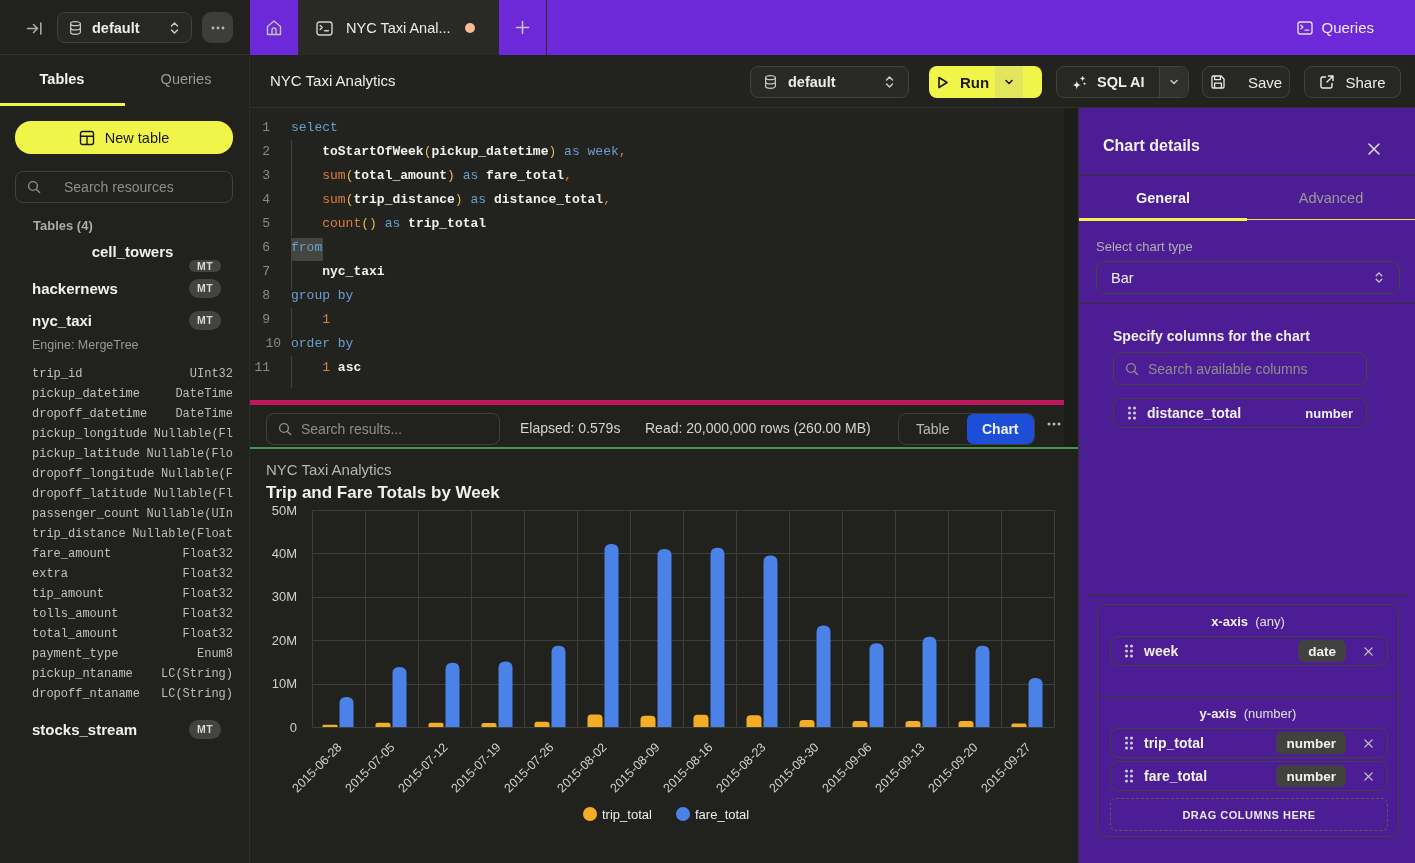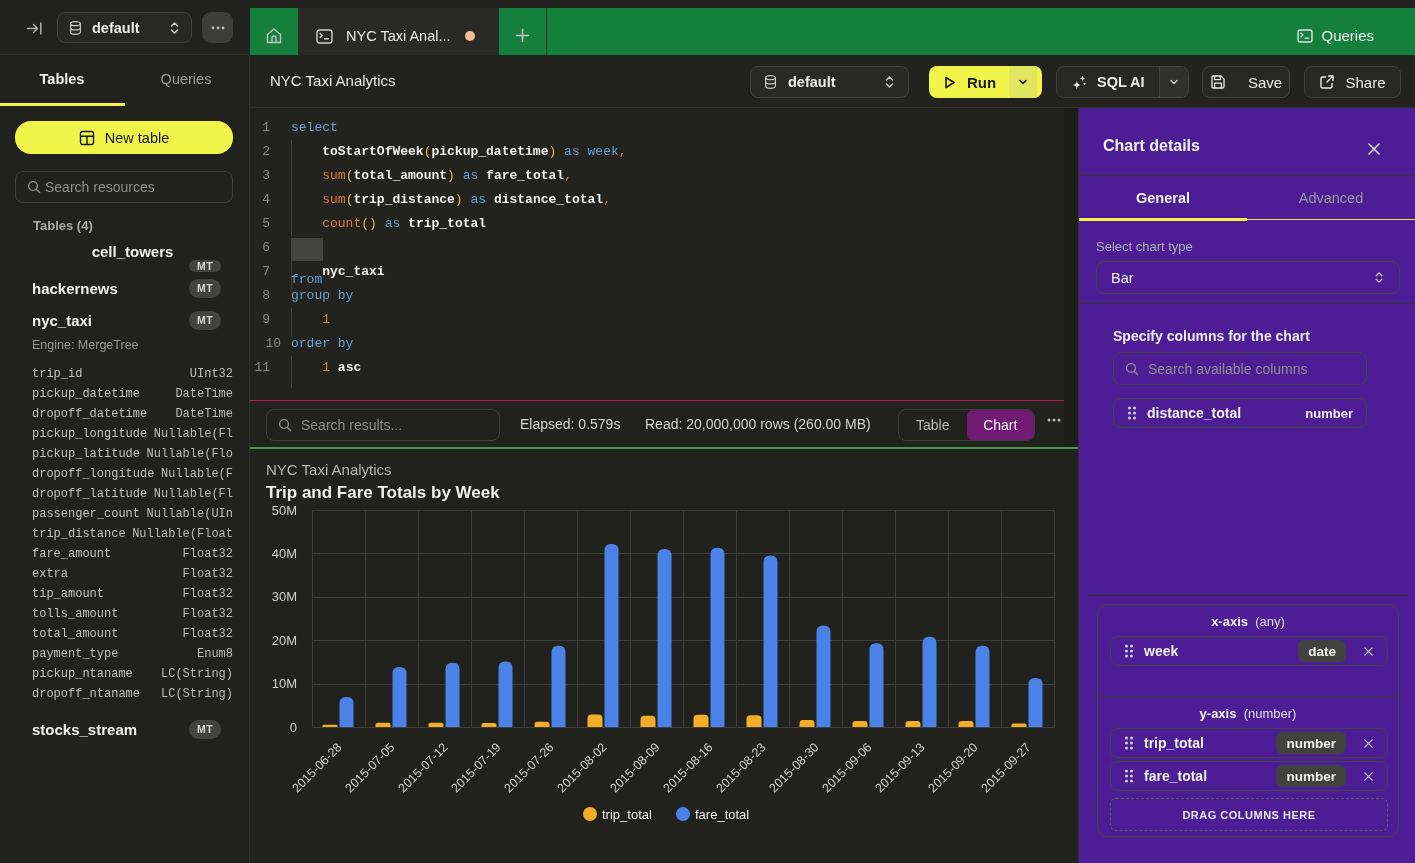--- a/index.html
+++ b/index.html
@@ -7,56 +7,56 @@
 body, .ui { font-family:"Liberation Sans", sans-serif; }
 #app { position:relative; width:1415px; height:863px; background:#21211e; color:#ececea; font-family:"Liberation Sans", sans-serif; }
 svg { display:block; }
 
 
 #topbar { position:absolute; left:0; top:0; width:1415px; height:55px; background:#21211e; border-bottom:1px solid #31312e; }
 #collapse { position:absolute; left:26px; top:20px; color:#b0b0ae; }
 #dbsel { position:absolute; left:57px; top:12px; width:135px; height:31px; border:1px solid #41413e; border-radius:8px; background:#272724; display:flex; align-items:center; padding:0 10px; }
 #dbsel .txt { font-size:14.5px; font-weight:600; color:#ececea; margin-left:9px; }
 #dotsbtn { position:absolute; left:202px; top:12px; width:31px; height:31px; border-radius:9px; background:#3d3d3a; display:flex; align-items:center; justify-content:center; color:#b8b8b6; }
-#tabstrip { position:absolute; left:250px; top:8px; width:1165px; height:55px; background:#15803d; }
+#tabstrip { position:absolute; left:250px; top:0; width:1165px; height:55px; background:#6d28d9; }
 #homecell { position:absolute; left:0; top:0; width:49px; height:55px; display:flex; align-items:center; justify-content:center; color:#c4c4c2; border-right:1px solid #2d2d2a; }
 #qtab { position:absolute; left:49px; top:0; width:200px; height:56px; background:#292926; display:flex; align-items:center; padding-left:17px; border-right:1px solid #2a2a28; }
 #qtab .ticon { color:#d0d0ce; }
 #qtab .ttext { font-size:14.5px; color:#ececea; margin-left:13px; }
 #qtab .dot { width:10px; height:10px; border-radius:50%; background:#f6bb92; margin-left:14px; }
 #plus { position:absolute; left:249px; top:0; width:48px; height:55px; display:flex; align-items:center; justify-content:center; color:#b8b8b6; border-right:1px solid #2d2d2a; }
 #queries { position:absolute; right:41px; top:0; height:55px; display:flex; align-items:center; color:#ececea; }
 #queries .ttext { font-size:15px; font-weight:500; margin-left:8px; }
 
 
 #sidebar { position:absolute; left:0; top:55px; width:250px; height:808px; background:#21211e; border-right:1px solid #2d2d2a; }
 #sbtabs { position:absolute; left:0; top:0; width:249px; height:49px; }
 #sbtabs .tab { position:absolute; top:0; height:48px; width:124px; display:flex; align-items:center; justify-content:center; font-size:14.5px; }
 #sbtabs .t1 { left:0; color:#f2f2f0; font-weight:700; }
 #sbtabs .t2 { left:124px; color:#9a9a98; font-weight:500; }
 #sbtabs .yline { position:absolute; left:0; top:48px; width:125px; height:3px; background:#f1f549; }
 #newtable { position:absolute; left:15px; top:66px; width:218px; height:33px; background:#f1f549; border-radius:16px; display:flex; align-items:center; justify-content:center; color:#161614; }
 #newtable .ttext { font-size:14.5px; font-weight:500; margin-left:10px; }
 #sbsearch { position:absolute; left:15px; top:116px; width:218px; height:32px; border:1px solid #41413e; border-radius:8px; display:flex; align-items:center; padding:0 11px; color:#8a8a88; }
-#sbsearch .ph { font-size:14px; margin-left:4px; color:#8e8e8c; }
+#sbsearch .ph { font-size:14px; margin-left:23px; color:#8e8e8c; }
 .sec { position:absolute; left:33px; font-size:13px; font-weight:700; color:#aaaaa8; }
 .trow { position:absolute; left:32px; width:201px; display:flex; align-items:center; }
 .trow .nm { font-size:15px; font-weight:600; color:#f0f0ee; }
 .mt { margin-left:auto; background:#434340; border-radius:10px; height:19px; padding:0 8px; font-size:10.5px; font-weight:700; letter-spacing:.4px; color:#d8d8d6; display:flex; align-items:center; }
 .engine { position:absolute; left:32px; font-size:12.5px; color:#989896; }
 .col { position:absolute; left:32px; width:201px; display:flex; font-family:"Liberation Mono", monospace; font-size:12px; color:#c2c2c0; white-space:pre; }
 .col .ty { margin-left:auto; color:#bcbcba; }
 
 
 #hdr { position:absolute; left:250px; top:55px; width:1165px; height:53px; background:#22221f; border-bottom:1px solid #31312e; }
 #hdr .title { position:absolute; left:20px; top:17px; font-size:15px; font-weight:500; color:#ececea; }
 #dbsel2 { position:absolute; left:500px; top:11px; width:159px; height:32px; border:1px solid #41413e; border-radius:8px; background:#292926; display:flex; align-items:center; padding:0 12px; }
 #dbsel2 .txt { font-size:14.5px; font-weight:600; color:#ececea; margin-left:10px; }
 #runbtn { position:absolute; left:679px; top:11px; width:113px; height:32px; border-radius:8px; background:#f1f549; display:flex; color:#1a1a12; overflow:hidden; }
-#runbtn .main { width:80px; display:flex; align-items:center; justify-content:center; }
+#runbtn .main { width:66px; display:flex; align-items:center; justify-content:center; }
 #runbtn .main .ttext { font-size:15px; font-weight:600; margin-left:10px; }
 #runbtn .arrow { width:28px; display:flex; align-items:center; justify-content:center; background:#e2e55e; }
 .hbtn { position:absolute; top:11px; height:32px; border:1px solid #41413e; border-radius:8px; background:#26261f00; background:#272724; display:flex; align-items:center; color:#ececea; }
 #sqlai { left:806px; width:133px; padding:0; }
 #sqlai .lab { display:flex; align-items:center; padding:0 0 0 14px; width:103px; }
 #sqlai .ttext { font-size:14.5px; font-weight:600; margin-left:9px; }
 #sqlai .arr { width:29px; height:30px; display:flex; align-items:center; justify-content:center; background:#30302d; border-left:1px solid #41413e; border-radius:0 7px 7px 0; color:#c8c8c6; }
 #savebtn { left:952px; width:88px; justify-content:center;gap:12px; }
 #savebtn .ttext { font-size:15px; font-weight:500; margin-left:10px; }
 #sharebtn { left:1054px; width:97px; justify-content:center; }
@@ -68,28 +68,28 @@
 #editor .cl { position:absolute; left:41px; height:24px; line-height:24px; white-space:pre; color:#ececea; }
 .k { color:#6b9fd2; }
 .f { color:#de7e3e; }
 .p { color:#e0bb4a; }
 .i { color:#f0f0ee; font-weight:700; }
 .n { color:#de7e3e; }
 .guide { position:absolute; width:1px; background:#42423f; left:41px; }
 #fromhl { position:absolute; left:41px; top:130px; width:32px; height:23px; background:#45453f; }
 
 
-#toolbar { position:absolute; left:250px; top:400px; width:828px; height:47px; background:#21211e; border-top:1px solid #be185d; }
+#toolbar { position:absolute; left:250px; top:400px; width:828px; height:47px; background:#21211e; border-top:5px solid #be185d; }
 #rsearch { position:absolute; left:16px; top:8px; width:234px; height:32px; border:1px solid #41413e; border-radius:8px; display:flex; align-items:center; padding:0 11px; color:#8a8a88; }
 #rsearch .ph { font-size:14px; margin-left:9px; color:#8e8e8c; }
 #elapsed { position:absolute; left:270px; top:15px; font-size:14px; color:#d4d4d2; }
 #readinfo { position:absolute; left:395px; top:15px; font-size:14px; color:#d4d4d2; }
 #toggle { position:absolute; left:648px; top:8px; width:137px; height:32px; border:1px solid #3e3e3b; border-radius:8px; display:flex; overflow:hidden; }
 #toggle .seg { flex:1; display:flex; align-items:center; justify-content:center; font-size:14px; color:#b8b8b6; }
-#toggle .on { background:#701a75; color:#f2f2f0; font-weight:400; border-radius:6px; }
+#toggle .on { background:#1d4ed8; color:#f2f2f0; font-weight:700; border-radius:6px; }
 #tdots { position:absolute; left:797px; top:17px; color:#b8b8b6; }
 #greenline { position:absolute; left:250px; top:447px; width:828px; height:2px; background:#459846; }
 
 
 #chartarea { position:absolute; left:250px; top:449px; width:828px; height:414px; background:#21211e; }
 #ctitle { position:absolute; left:16px; top:12px; font-size:15px; color:#b4b4b0; }
 #csub { position:absolute; left:16px; top:34px; font-size:17px; font-weight:700; color:#f0f0ee; }
 
 
 #rpanel { position:absolute; left:1078px; top:108px; width:337px; height:755px; background:#4c1d95; border-left:1px solid #323230; }
@@ -311,21 +311,21 @@
       <div class="cl" style="top:8px;"><span class="k">select</span></div>
   <div class="ln" style="top:32px;">2</div>
       <div class="cl" style="top:32px;">    <span class="i">toStartOfWeek</span><span class="p">(</span><span class="i">pickup_datetime</span><span class="p">)</span> <span class="k">as</span> <span class="k">week</span><span class="n">,</span></div>
   <div class="ln" style="top:56px;">3</div>
       <div class="cl" style="top:56px;">    <span class="f">sum</span><span class="p">(</span><span class="i">total_amount</span><span class="p">)</span> <span class="k">as</span> <span class="i">fare_total</span><span class="n">,</span></div>
   <div class="ln" style="top:80px;">4</div>
       <div class="cl" style="top:80px;">    <span class="f">sum</span><span class="p">(</span><span class="i">trip_distance</span><span class="p">)</span> <span class="k">as</span> <span class="i">distance_total</span><span class="n">,</span></div>
   <div class="ln" style="top:104px;">5</div>
       <div class="cl" style="top:104px;">    <span class="f">count</span><span class="p">()</span> <span class="k">as</span> <span class="i">trip_total</span></div>
   <div class="ln" style="top:128px;">6</div>
-      <div class="cl" style="top:128px;margin-top:32px;"><span class="k">from</span></div>
+      <div class="cl" style="top:128px;"><span class="k">from</span></div>
   <div class="ln" style="top:152px;">7</div>
       <div class="cl" style="top:152px;">    <span class="i">nyc_taxi</span></div>
   <div class="ln" style="top:176px;">8</div>
       <div class="cl" style="top:176px;"><span class="k">group by</span></div>
   <div class="ln" style="top:200px;">9</div>
       <div class="cl" style="top:200px;">    <span class="n">1</span></div>
   <div class="ln" style="top:224px;margin-left:11px;">10</div>
       <div class="cl" style="top:224px;"><span class="k">order by</span></div>
   <div class="ln" style="top:248px;">11</div>
       <div class="cl" style="top:248px;">    <span class="n">1</span> <span class="i">asc</span></div>

